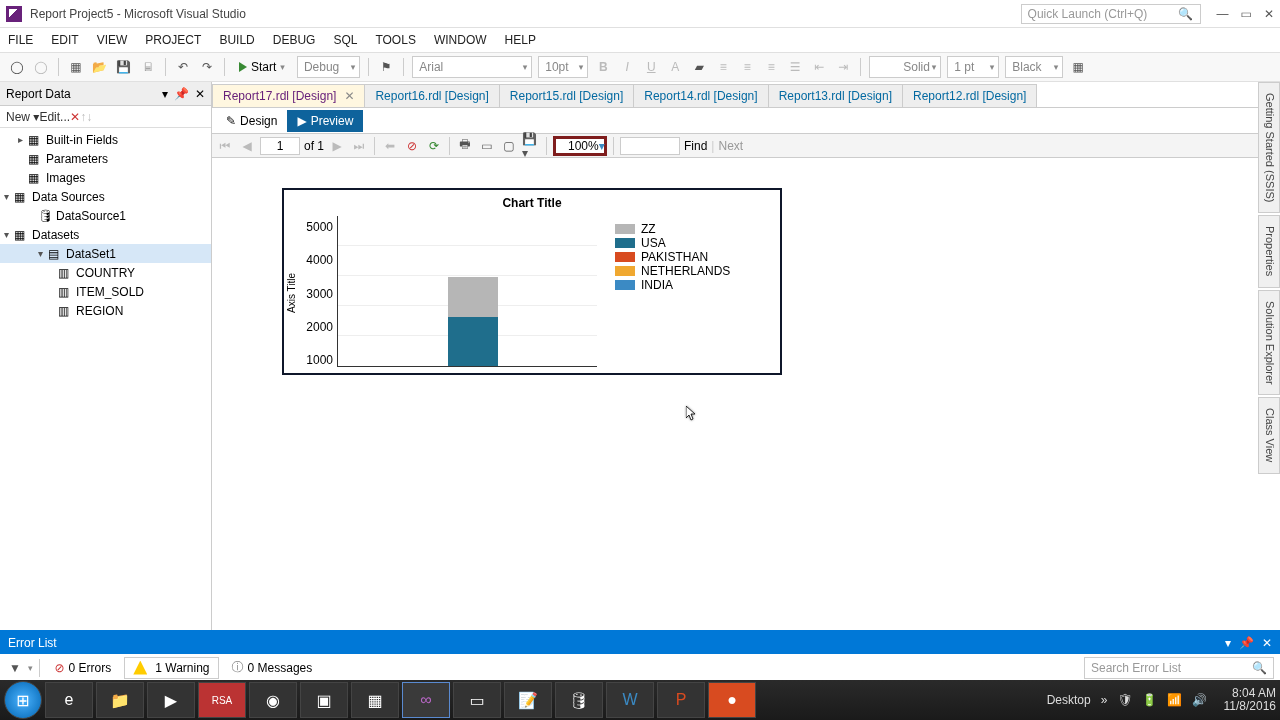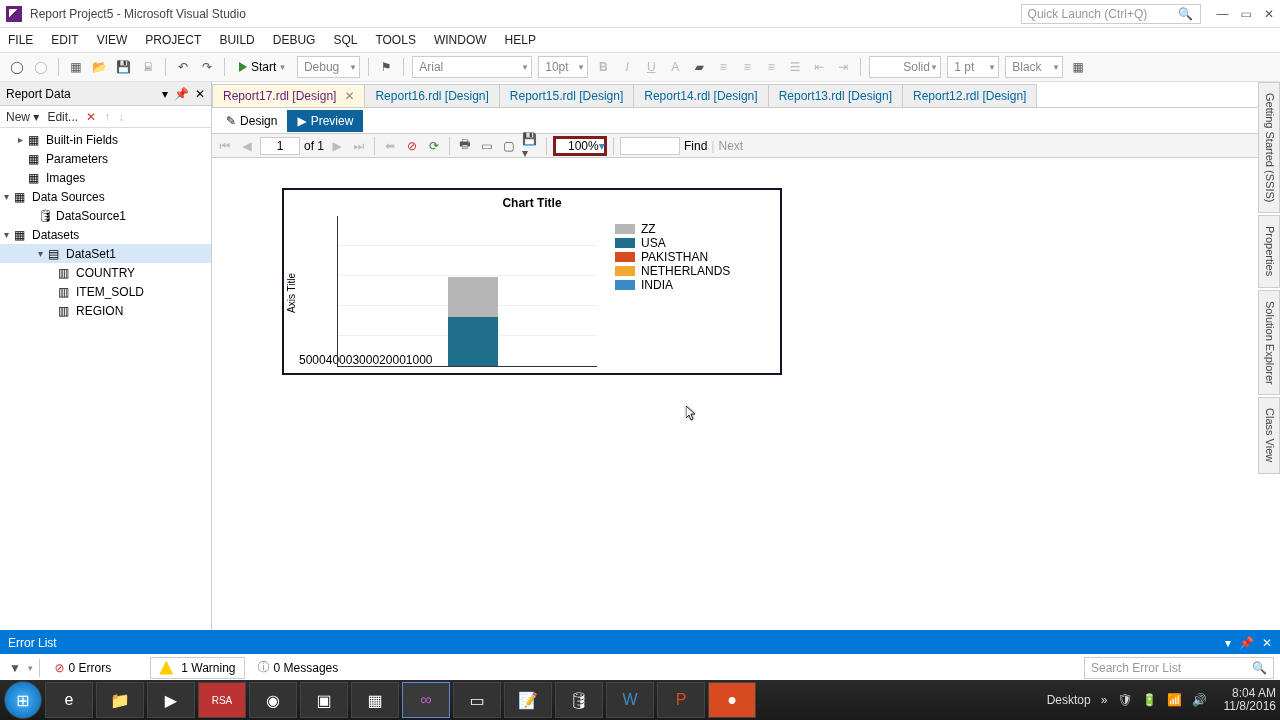--- a/index.html
+++ b/index.html
@@ -17,21 +17,21 @@
 .sep { width:1px; height:18px; background:#ccc; margin:0 2px; }
 .start-btn { display:flex; align-items:center; gap:4px; padding:0 6px; height:22px; }
 .play { width:0; height:0; border-left:8px solid #388a34; border-top:5px solid transparent; border-bottom:5px solid transparent; }
 .combo { border:1px solid #ccc; height:22px; padding:0 20px 0 6px; display:flex; align-items:center; color:#888; background:#fff; position:relative; }
 .combo::after { content:'▾'; position:absolute; right:4px; color:#888; font-size:9px; }
 .combo.solid { width:72px;padding-left:33px; }
 .body-area { display:flex; height:calc(100% - 28px - 24px - 30px - 50px - 40px); }
 .report-data { width:212px; border-right:1px solid #ccc; display:flex; flex-direction:column; }
 .panel-hdr { height:24px; background:#eee; border-bottom:1px solid #ccc; display:flex; align-items:center; padding:0 6px; }
 .panel-hdr .spacer { flex:1; }
-.panel-toolbar { height:22px; border-bottom:1px solid #ddd; display:flex; align-items:center; padding:0 6px; gap:8px; color:#333; }
+.panel-toolbar { height:22px; border-bottom:1px solid #ddd; display:flex; align-items:center; padding:0 6px; color:#333; }
 .tree { flex:1; overflow:auto; padding:2px 0; }
 .tree-item { height:19px; display:flex; align-items:center; padding-left:4px; }
 .tree-item.l1 { padding-left:18px; }
 .tree-item.l2 { padding-left:38px; }
 .tree-item.l3 { padding-left:58px; }
 .tree-item.sel { background:#d6e7f7; }
 .twisty { width:10px; display:inline-block; color:#555; font-size:10px; }
 .ticon { width:14px; height:12px; margin-right:4px; display:inline-flex; align-items:center; }
 .main { flex:1; display:flex; flex-direction:column; }
 .tabs { height:26px; display:flex; align-items:flex-end; border-bottom:1px solid #ccc; overflow:hidden; }
@@ -43,36 +43,36 @@
 .subtab.active { background:#0e639c; color:#fff; }
 .report-toolbar { height:24px; border-bottom:1px solid #ccc; display:flex; align-items:center; padding:0 4px; gap:4px; background:#f4f4f4; }
 .page-input { width:40px; height:18px; border:1px solid #ccc; text-align:center; }
 .zoom-combo { width:54px; height:20px; border:3px solid #7f1d1d; background:#fff; display:flex; align-items:center; padding:0 12px; }
 .find-input { width:60px; height:18px; border:1px solid #ccc; padding:0 3px; color:#999; }
 .canvas { flex:1; background:#fff; position:relative; overflow:hidden; }
 .chart-container { position:absolute; left:70px; top:30px; width:500px; height:187px; border:2px solid #0f172a; background:#fff; }
 .chart-title { text-align:center; font-weight:600; padding:6px 0; }
 .chart-body { display:flex; height:calc(100% - 30px); }
 .axis-title { writing-mode:vertical-rl; transform:rotate(180deg); font-size:10px; text-align:center; padding:0 2px; }
-.yaxis { width:38px; display:flex; flex-direction:row; justify-content:space-between; align-items:flex-end; font-size:10px; padding:4px 4px 2px 0; }
+.yaxis { width:38px; display:flex; flex-direction:column; justify-content:space-between; align-items:flex-end; font-size:10px; padding:4px 4px 2px 0; }
 .plot { width:260px; position:relative; border-left:1px solid #333; border-bottom:1px solid #333; margin-bottom:2px; }
 .gridline { position:absolute; left:0; right:0; height:1px; background:#eee; }
 .bar { position:absolute; left:110px; width:50px; bottom:0; }
 .bar-seg { width:100%; }
 .legend { flex:1; padding:6px 0 0 18px; font-size:11px; }
 .legend-item { display:flex; align-items:center; gap:6px; height:14px; }
 .swatch { width:20px; height:10px; }
 .side-tabs { position:absolute; right:0; top:82px; width:22px; display:flex; flex-direction:column; }
 .side-tab { writing-mode:vertical-rl; padding:10px 3px; background:#f0f0f0; border:1px solid #ccc; color:#444; font-size:11px; margin-bottom:2px; }
 .error-panel { background:#fff; border-top:2px solid #0078d7; }
 .error-hdr { height:22px; background:#0078d7; color:#fff; display:flex; align-items:center; padding:0 8px; }
 .error-hdr .spacer { flex:1; }
 .error-tb { height:28px; display:flex; align-items:center; padding:0 6px; gap:4px; border-bottom:1px solid #ddd; }
 .pill { padding:3px 8px; border:1px solid transparent; display:flex; align-items:center; gap:4px; }
-.pill.warn { border-color:#ccc; background:#fff;margin-left:26px; }
+.pill.warn { border-color:#ccc; background:#fff; }
 .err-search { margin-left:auto; width:190px; height:22px; border:1px solid #ccc; color:#999; padding:0 6px; display:flex; align-items:center; }
 .err-table-hdr { height:22px; display:flex; border-bottom:1px solid #ddd; color:#333; }
 .err-table-hdr > div, .err-row > div { padding:3px 8px; }
 .col-desc { flex:1; }
 .col-file { width:96px; }
 .col-line { width:56px; }
 .col-col { width:62px; }
 .col-proj { width:90px; }
 .err-row { height:22px; display:flex; background:#0078d7; color:#fff; align-items:center; }
 .warn-glyph { width:14px; height:14px; background:#ffcc00; clip-path:polygon(50% 0,100% 100%,0 100%); display:inline-flex; align-items:flex-end; justify-content:center; margin-right:4px; }

